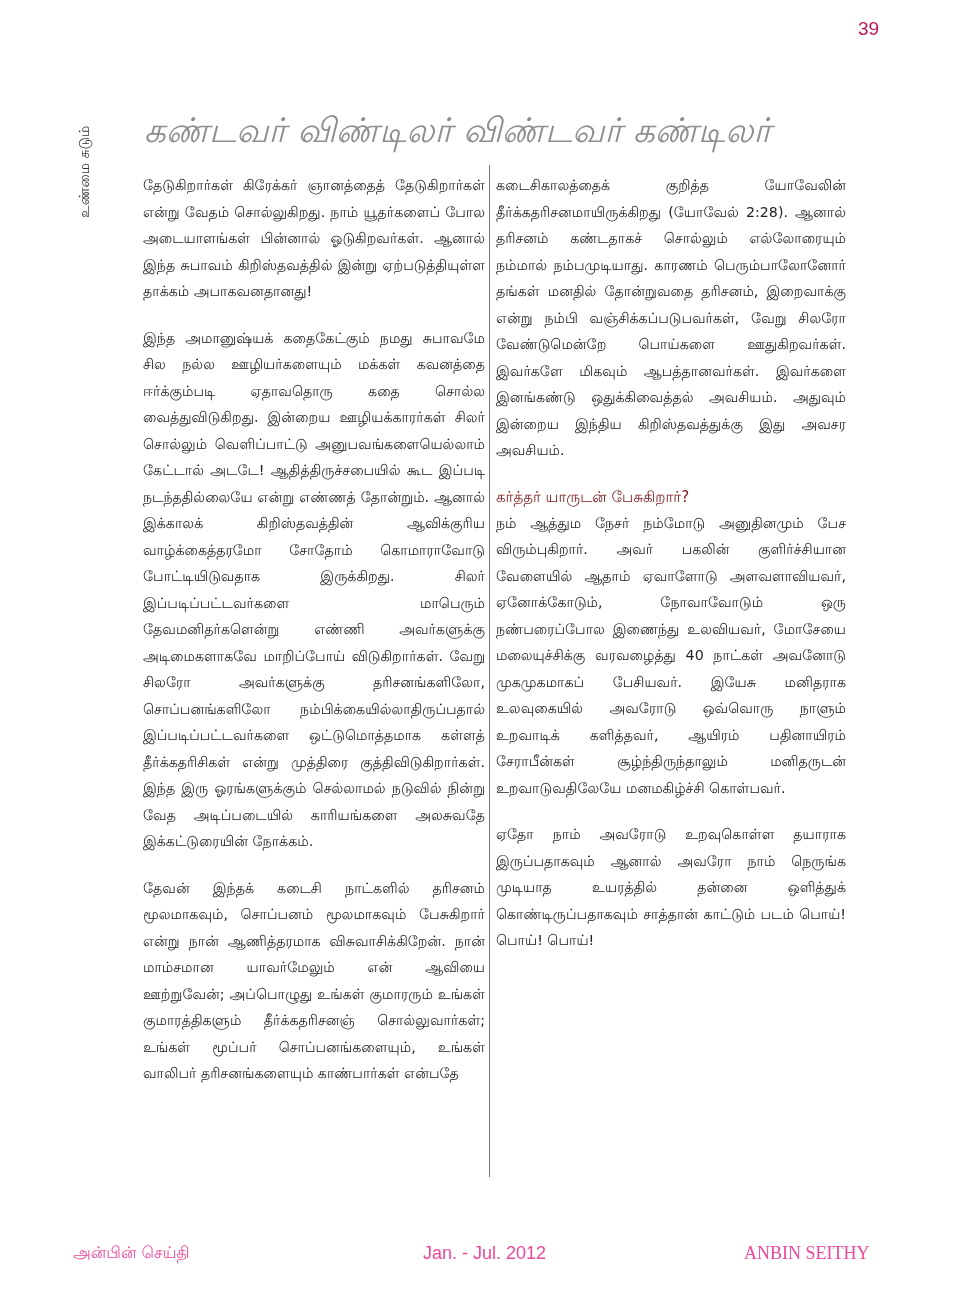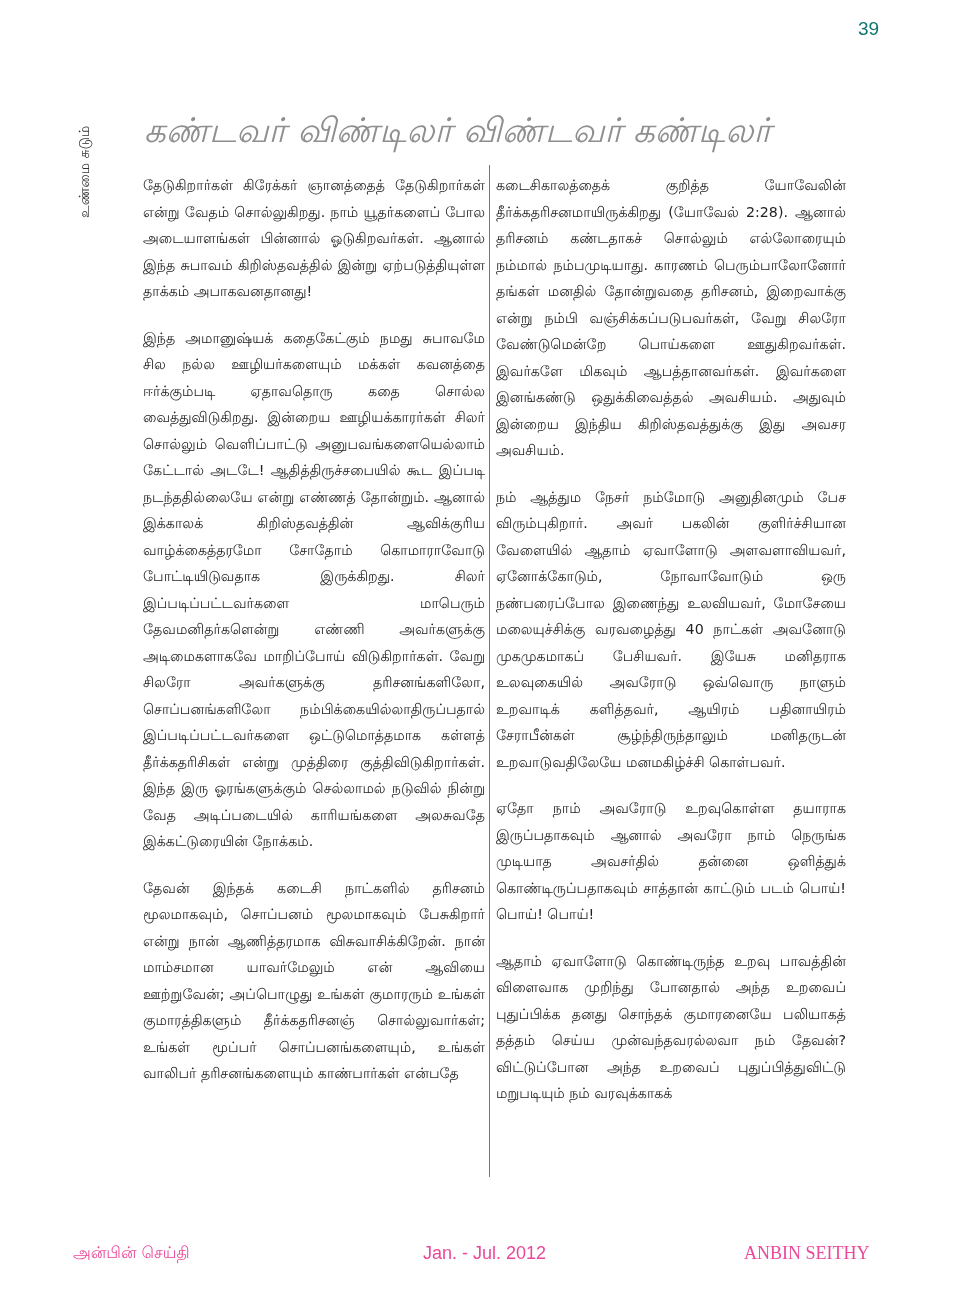--- a/index.html
+++ b/index.html
@@ -1,19 +1,19 @@
 <!DOCTYPE html>
 <html><head>
 <meta charset="utf-8">
 <style>
   html, body { margin: 0; padding: 0; background: #ffffff; }
   body { width: 957px; height: 1298px; position: relative; overflow: hidden;
          font-family: "DejaVu Sans", sans-serif; color: #222; }
   .page-number { position: absolute; left: 858px; top: 18px; font-size: 19px;
-                 font-family: "Liberation Sans", sans-serif; color: #0f766e; }
+                 font-family: "Liberation Sans", sans-serif; color: #be185d; }
   .side-label { position: absolute; left: 76px; top: 218px; width: 120px;
                 transform-origin: 0 0; transform: rotate(-90deg);
                 font-size: 14px; color: #333; white-space: nowrap; }
   .title { position: absolute; left: 144px; top: 110px; font-size: 34px;
            color: #8f8f8f; white-space: nowrap; letter-spacing: 0; }
   .col { position: absolute; top: 172px; }
   .col-left { left: 143px; width: 342px; }
   .col-right { left: 496px; width: 350px; }
   .para { margin: 0 0 20px 0; font-size: 14.2px; line-height: 26.5px;
           text-align: justify; text-align-last: left; }
@@ -38,20 +38,20 @@
 <div class="col col-left">
   <p class="para">தேடுகிறார்கள் கிரேக்கர் ஞானத்தைத் தேடுகிறார்கள் என்று வேதம் சொல்லுகிறது. நாம் யூதர்களைப் போல அடையாளங்கள் பின்னால் ஓடுகிறவர்கள். ஆனால் இந்த சுபாவம் கிறிஸ்தவத்தில் இன்று ஏற்படுத்தியுள்ள தாக்கம் அபாகவனதானது!</p>
   <p class="para">இந்த அமானுஷ்யக் கதைகேட்கும் நமது சுபாவமே சில நல்ல ஊழியர்களையும் மக்கள் கவனத்தை ஈர்க்கும்படி ஏதாவதொரு கதை சொல்ல வைத்துவிடுகிறது. இன்றைய ஊழியக்காரர்கள் சிலர் சொல்லும் வெளிப்பாட்டு அனுபவங்களையெல்லாம் கேட்டால் அடடே! ஆதித்திருச்சபையில் கூட இப்படி நடந்ததில்லையே என்று எண்ணத் தோன்றும். ஆனால் இக்காலக் கிறிஸ்தவத்தின் ஆவிக்குரிய வாழ்க்கைத்தரமோ சோதோம் கொமாராவோடு போட்டியிடுவதாக இருக்கிறது. சிலர் இப்படிப்பட்டவர்களை மாபெரும் தேவமனிதர்களென்று எண்ணி அவர்களுக்கு அடிமைகளாகவே மாறிப்போய் விடுகிறார்கள். வேறு சிலரோ அவர்களுக்கு தரிசனங்களிலோ, சொப்பனங்களிலோ நம்பிக்கையில்லாதிருப்பதால் இப்படிப்பட்டவர்களை ஒட்டுமொத்தமாக கள்ளத் தீர்க்கதரிசிகள் என்று முத்திரை குத்திவிடுகிறார்கள். இந்த இரு ஓரங்களுக்கும் செல்லாமல் நடுவில் நின்று வேத அடிப்படையில் காரியங்களை அலசுவதே இக்கட்டுரையின் நோக்கம்.</p>
   <p class="para">தேவன் இந்தக் கடைசி நாட்களில் தரிசனம் மூலமாகவும், சொப்பனம் மூலமாகவும் பேசுகிறார் என்று நான் ஆணித்தரமாக விசுவாசிக்கிறேன். நான் மாம்சமான யாவர்மேலும் என் ஆவியை ஊற்றுவேன்; அப்பொழுது உங்கள் குமாரரும் உங்கள் குமாரத்திகளும் தீர்க்கதரிசனஞ் சொல்லுவார்கள்; உங்கள் மூப்பர் சொப்பனங்களையும், உங்கள் வாலிபர் தரிசனங்களையும் காண்பார்கள் என்பதே</p>
 </div>
 
 <div class="divider"></div>
 
 <div class="col col-right">
   <p class="para">கடைசிகாலத்தைக் குறித்த யோவேலின் தீர்க்கதரிசனமாயிருக்கிறது (யோவேல் 2:28). ஆனால் தரிசனம் கண்டதாகச் சொல்லும் எல்லோரையும் நம்மால் நம்பமுடியாது. காரணம் பெரும்பாலோனோர் தங்கள் மனதில் தோன்றுவதை தரிசனம், இறைவாக்கு என்று நம்பி வஞ்சிக்கப்படுபவர்கள், வேறு சிலரோ வேண்டுமென்றே பொய்களை ஊதுகிறவர்கள். இவர்களே மிகவும் ஆபத்தானவர்கள். இவர்களை இனங்கண்டு ஒதுக்கிவைத்தல் அவசியம். அதுவும் இன்றைய இந்திய கிறிஸ்தவத்துக்கு இது அவசர அவசியம்.</p>
+  <h2 class="subhead" style="font-weight:normal;">கர்த்தர் யாருடன் பேசுகிறார்?</h2>
   <p class="para">நம் ஆத்தும நேசர் நம்மோடு அனுதினமும் பேச விரும்புகிறார். அவர் பகலின் குளிர்ச்சியான வேளையில் ஆதாம் ஏவாளோடு அளவளாவியவர், ஏனோக்கோடும், நோவாவோடும் ஒரு நண்பரைப்போல இணைந்து உலவியவர், மோசேயை மலையுச்சிக்கு வரவழைத்து 40 நாட்கள் அவனோடு முகமுகமாகப் பேசியவர். இயேசு மனிதராக உலவுகையில் அவரோடு ஒவ்வொரு நாளும் உறவாடிக் களித்தவர், ஆயிரம் பதினாயிரம் சேராபீன்கள் சூழ்ந்திருந்தாலும் மனிதருடன் உறவாடுவதிலேயே மனமகிழ்ச்சி கொள்பவர்.</p>
-  <p class="para">ஏதோ நாம் அவரோடு உறவுகொள்ள தயாராக இருப்பதாகவும் ஆனால் அவரோ நாம் நெருங்க முடியாத அவசர்தில் தன்னை ஒளித்துக் கொண்டிருப்பதாகவும் சாத்தான் காட்டும் படம் பொய்! பொய்! பொய்!</p>
-  <p class="para">ஆதாம் ஏவாளோடு கொண்டிருந்த உறவு பாவத்தின் விளைவாக முறிந்து போனதால் அந்த உறவைப் புதுப்பிக்க தனது சொந்தக் குமாரனையே பலியாகத் தத்தம் செய்ய முன்வந்தவரல்லவா நம் தேவன்? விட்டுப்போன அந்த உறவைப் புதுப்பித்துவிட்டு மறுபடியும் நம் வரவுக்காகக்</p>
+  <p class="para">ஏதோ நாம் அவரோடு உறவுகொள்ள தயாராக இருப்பதாகவும் ஆனால் அவரோ நாம் நெருங்க முடியாத உயரத்தில் தன்னை ஒளித்துக் கொண்டிருப்பதாகவும் சாத்தான் காட்டும் படம் பொய்! பொய்! பொய்!</p>
 </div>
 
 <div class="footer footer-left">அன்பின் செய்தி</div>
 <div class="footer footer-center">Jan. - Jul. 2012</div>
 <div class="footer footer-right">ANBIN SEITHY</div>
 
 </body></html>

